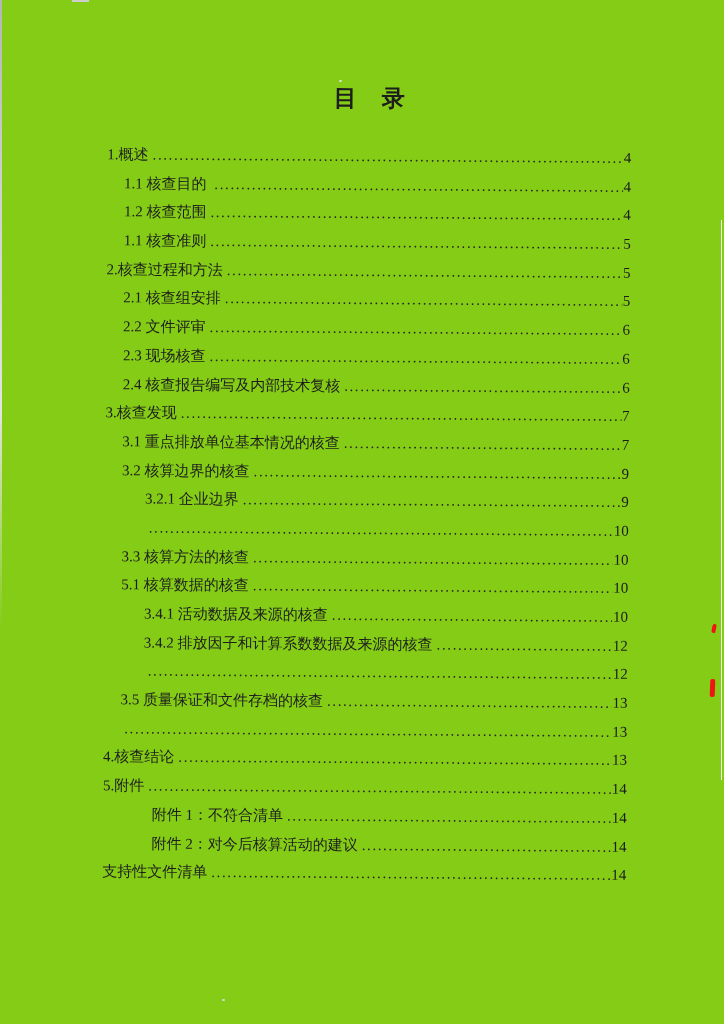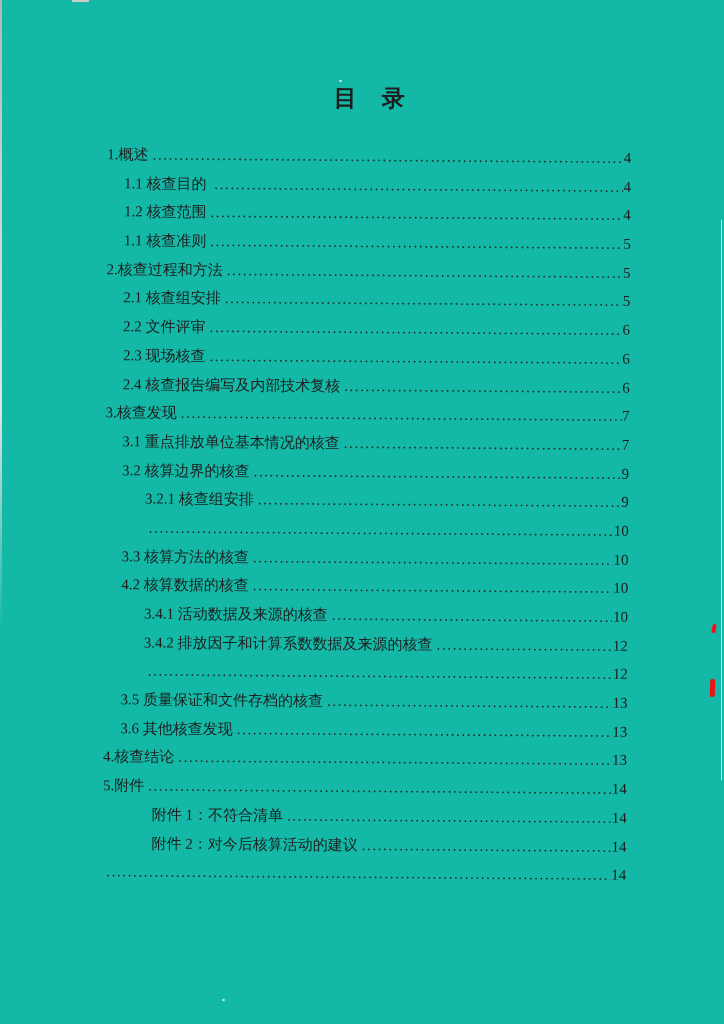--- a/index.html
+++ b/index.html
@@ -11,21 +11,21 @@
     height: 1024px;
     overflow: hidden;
     background: #ffffff;
     font-family: "Liberation Serif", "DejaVu Serif", serif;
     color: #1d1d1d;
   }
   .sheet {
     position: relative;
     width: 724px;
     height: 1024px;
-    background: #14b8a6;
+    background: #84cc16;
     overflow: hidden;
   }
   
   .content {
     position: absolute;
     left: 105px;
     top: 86px;
     width: 524px;
     transform: rotate(0.4deg);
     transform-origin: 50% 50%;
@@ -177,38 +177,38 @@
     <span class="toc-page">7</span>
   </div>
 
   <div class="toc-row lvl-1">
     <span class="toc-label">3.2 核算边界的核查</span>
     <span class="toc-leader">....................................................................................................................................................................................</span>
     <span class="toc-page">9</span>
   </div>
 
   <div class="toc-row lvl-2">
-    <span class="toc-label">3.2.1 核查组安排</span>
+    <span class="toc-label">3.2.1 企业边界</span>
     <span class="toc-leader">....................................................................................................................................................................................</span>
     <span class="toc-page">9</span>
   </div>
 
   <div class="toc-row lvl-2">
     <span class="toc-leader">....................................................................................................................................................................................</span>
     <span class="toc-page">10</span>
   </div>
 
   <div class="toc-row lvl-1">
     <span class="toc-label">3.3 核算方法的核查</span>
     <span class="toc-leader">....................................................................................................................................................................................</span>
     <span class="toc-page">10</span>
   </div>
 
   <div class="toc-row lvl-1">
-    <span class="toc-label">4.2 核算数据的核查</span>
+    <span class="toc-label">5.1 核算数据的核查</span>
     <span class="toc-leader">....................................................................................................................................................................................</span>
     <span class="toc-page">10</span>
   </div>
 
   <div class="toc-row lvl-2">
     <span class="toc-label">3.4.1 活动数据及来源的核查</span>
     <span class="toc-leader">....................................................................................................................................................................................</span>
     <span class="toc-page">10</span>
   </div>
 
@@ -223,21 +223,20 @@
     <span class="toc-page">12</span>
   </div>
 
   <div class="toc-row lvl-1">
     <span class="toc-label">3.5 质量保证和文件存档的核查</span>
     <span class="toc-leader">....................................................................................................................................................................................</span>
     <span class="toc-page">13</span>
   </div>
 
   <div class="toc-row lvl-1">
-    <span class="toc-label">3.6 其他核查发现</span>
     <span class="toc-leader">....................................................................................................................................................................................</span>
     <span class="toc-page">13</span>
   </div>
 
   <div class="toc-row lvl-0">
     <span class="toc-label">4.核查结论</span>
     <span class="toc-leader">....................................................................................................................................................................................</span>
     <span class="toc-page">13</span>
   </div>
 
@@ -253,20 +252,21 @@
     <span class="toc-page">14</span>
   </div>
 
   <div class="toc-row lvl-3">
     <span class="toc-label">附件 2：对今后核算活动的建议</span>
     <span class="toc-leader">....................................................................................................................................................................................</span>
     <span class="toc-page">14</span>
   </div>
 
   <div class="toc-row lvl-0">
+    <span class="toc-label">支持性文件清单</span>
     <span class="toc-leader">....................................................................................................................................................................................</span>
     <span class="toc-page">14</span>
   </div>
 </div>
   </div>
 
   <div class="edge-left"></div>
   <div class="edge-right"></div>
   <div class="edge-top-dash"></div>
   <div class="speck" style="left:339px; top:80px;"></div>

